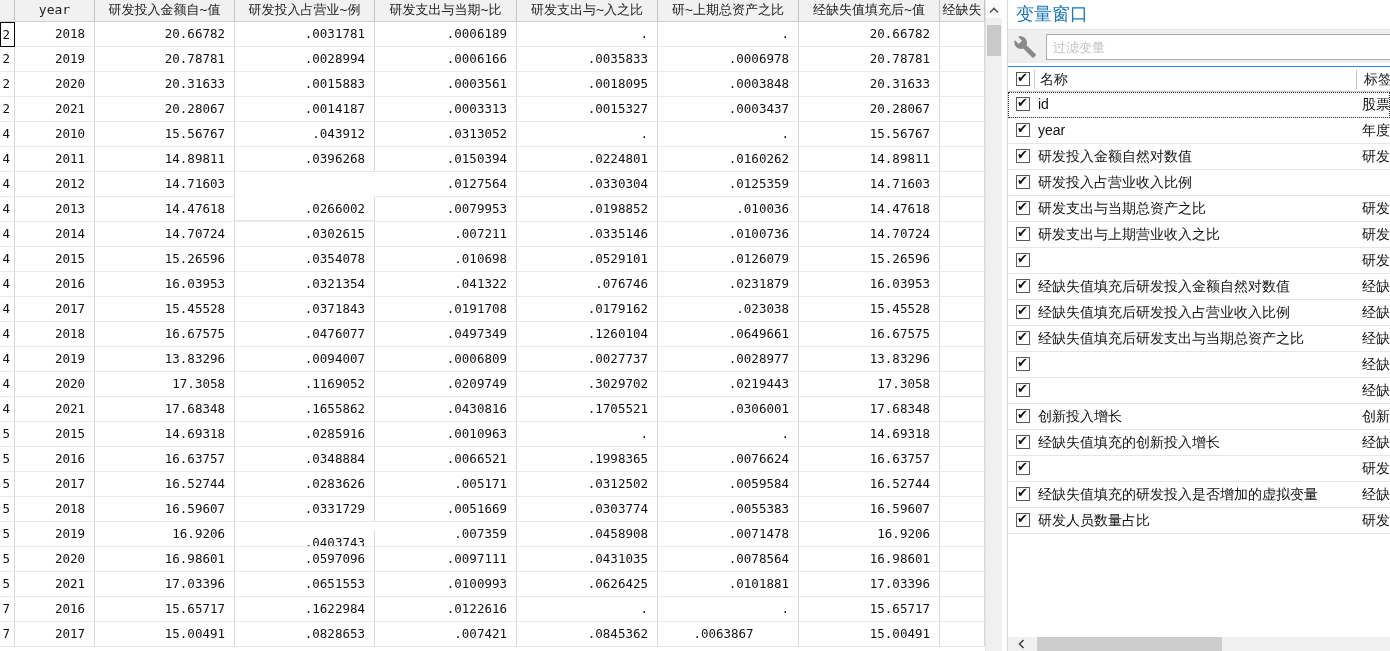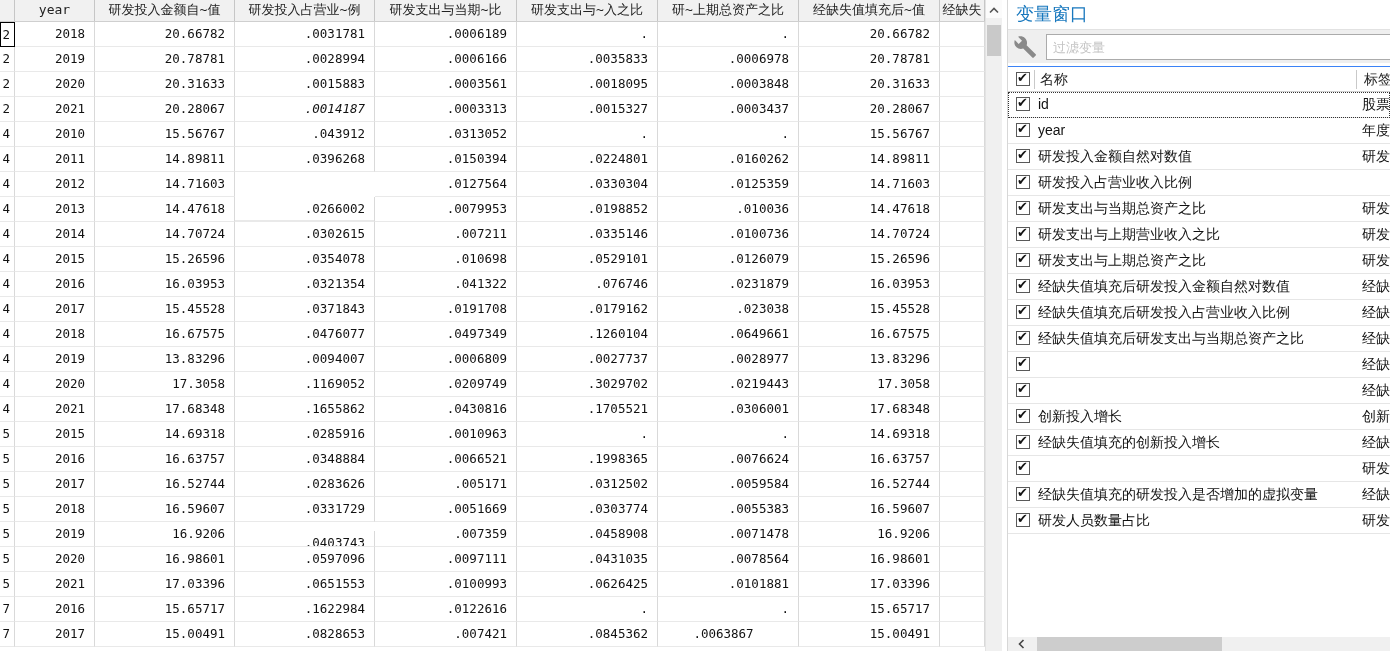--- a/index.html
+++ b/index.html
@@ -113,21 +113,21 @@
           <div class="td" style="width: 142px;">.0003561</div>
           <div class="td" style="width: 141px;">.0018095</div>
           <div class="td" style="width: 141px;">.0003848</div>
           <div class="td" style="width: 141px;">20.31633</div>
           <div class="td" style="width: 45px;"></div>
         </div>
         <div class="tr">
           <div class="td c0" style="width: 15px;">2</div>
           <div class="td" style="width: 80px;">2021</div>
           <div class="td" style="width: 140px;">20.28067</div>
-          <div class="td" style="width: 140px; font-style: italic;">.0014187</div>
+          <div class="td" style="width: 140px;">.0014187</div>
           <div class="td" style="width: 142px;">.0003313</div>
           <div class="td" style="width: 141px;">.0015327</div>
           <div class="td" style="width: 141px;">.0003437</div>
           <div class="td" style="width: 141px;">20.28067</div>
           <div class="td" style="width: 45px;"></div>
         </div>
         <div class="tr">
           <div class="td c0" style="width: 15px;">4</div>
           <div class="td" style="width: 80px;">2010</div>
           <div class="td" style="width: 140px;">15.56767</div>
@@ -420,21 +420,20 @@
           <span class="vname">研发支出与当期总资产之比</span>
           <span class="vlabel">研发</span>
         </div>
         <div class="var-row">
           <span class="cb checked"></span>
           <span class="vname">研发支出与上期营业收入之比</span>
           <span class="vlabel">研发</span>
         </div>
         <div class="var-row">
           <span class="cb checked"></span>
-          <span class="vname">研发支出与上期总资产之比</span>
           <span class="vlabel">研发</span>
         </div>
         <div class="var-row">
           <span class="cb checked"></span>
           <span class="vname">经缺失值填充后研发投入金额自然对数值</span>
           <span class="vlabel">经缺</span>
         </div>
         <div class="var-row">
           <span class="cb checked"></span>
           <span class="vname">经缺失值填充后研发投入占营业收入比例</span>

